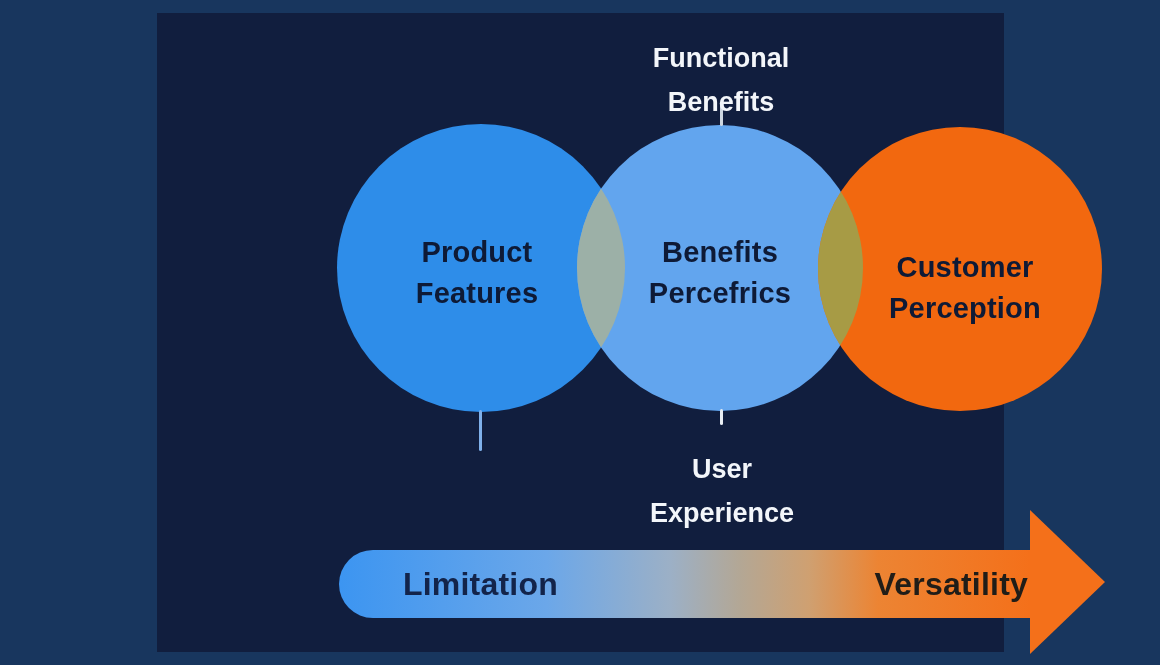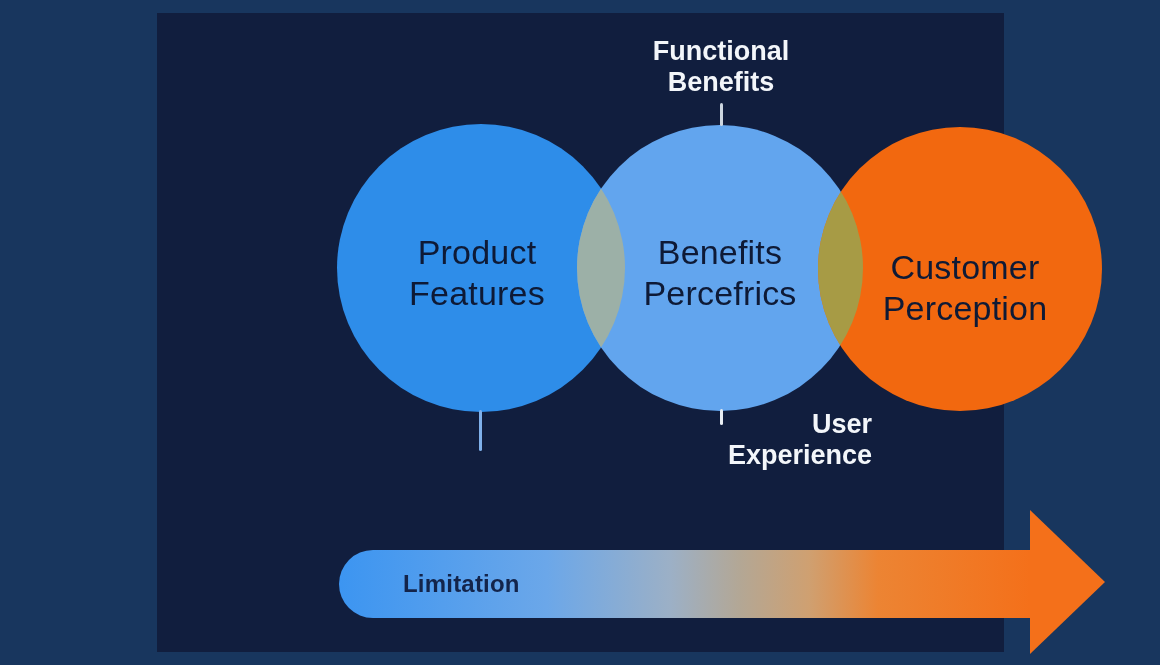--- a/index.html
+++ b/index.html
@@ -28,43 +28,43 @@
     top: 0;
     width: 1160px;
     height: 665px;
     display: block;
   }
 
   .circle-label {
     position: absolute;
     width: 320px;
     text-align: center;
-    font-size: 34px;
-    font-weight: 400;
+    font-size: 29px;
+    font-weight: 700;
     line-height: 41px;
     letter-spacing: 0.2px;
     color: #0e1a36;
     white-space: pre-line;
   }
   .label-product   { left: 160px; top: 219px; }
   .label-benefits  { left: 403px; top: 219px; }
   .label-customer  { left: 648px; top: 234px; }
 
   .annotation {
     position: absolute;
     width: 300px;
     font-size: 27px;
     font-weight: 600;
-    line-height: 31px;
+    line-height: 44px;
     color: #f3f6fa;
     white-space: pre-line;
   }
   .ann-functional { left: 414px; top: 23px;  text-align: center; }
   .ann-perceived  { left: 157px; top: 410px; text-align: right; }
-  .ann-user       { left: 415px; top: 396px; text-align: right; }
+  .ann-user       { left: 415px; top: 434px; text-align: center; }
 
   .connector {
     position: absolute;
     width: 3px;
     border-radius: 2px;
   }
   .conn-functional { left: 563px; top: 90px;  height: 23px; background: #cdd6e0; }
   .conn-perceived  { left: 322px; top: 397px; height: 41px; background: #7fb0ea; }
   .conn-user       { left: 563px; top: 396px; height: 16px; background: #e8edf3; }
 
@@ -86,21 +86,21 @@
   .arrow-head {
     position: absolute;
     left: 873px;
     top: 497px;
     width: 75px;
     height: 144px;
     background: #f4701a;
     clip-path: polygon(0 0, 100% 50%, 0 100%);
   }
   .arrow-label {
-    font-size: 24px;
+    font-size: 32px;
     font-weight: 700;
     letter-spacing: 0.2px;
   }
   .arrow-label-left  { color: #13244a; }
   .arrow-label-right { color: #201d18; }
 </style>
 </head>
 <body>
 
 <div class="stage">
@@ -146,17 +146,18 @@
 Features</div>
 
     <div class="circle-label label-benefits">Benefits
 Percefrics</div>
 
     <div class="circle-label label-customer">Customer
 Perception</div>
 
     <div class="arrow-shaft">
       <span class="arrow-label arrow-label-left">Limitation</span>
+      <span class="arrow-label arrow-label-right">Versatility</span>
     </div>
     <div class="arrow-head"></div>
 
   </div>
 </div>
 
 </body></html>

